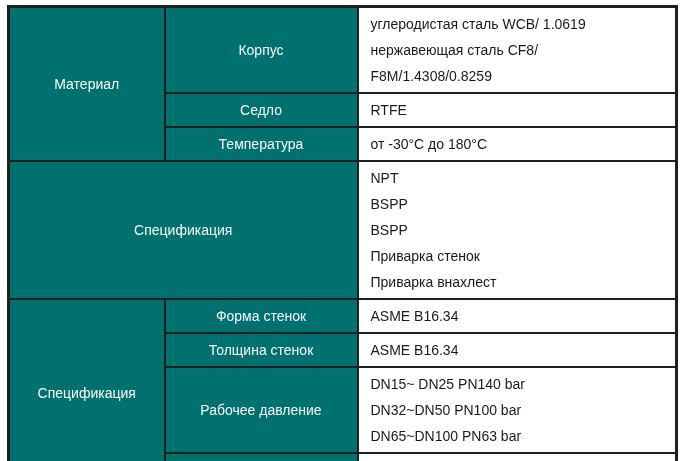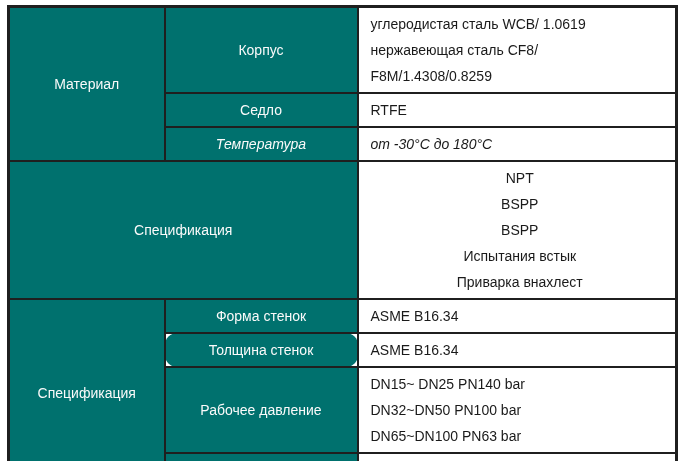--- a/index.html
+++ b/index.html
@@ -43,24 +43,24 @@
     color:var(--body-text);
     text-align:left;
     padding:3px 6px 3px 12px;
   }
   td.val .line{
     line-height:26px;
     white-space:nowrap;
   }
   tr.r1 td{height:83px;}
   tr.r2 td{height:33px;}
-  tr.r3 td{height:30px;font-style:italic;}
-  tr.r4 td{height:128px;text-align:center;}
+  tr.r3 td{height:30px;}
+  tr.r4 td{height:128px;}
   tr.r5 td{height:32px;}
-  tr.r6 td{height:31px;border-radius:12px;}
+  tr.r6 td{height:31px;}
   tr.r7 td{height:81px;}
   tr.r8 td{height:30px;}
 </style>
 </head>
 <body>
 
 <div class="table-wrap">
   <table class="spec">
     <colgroup>
         <col class="c1">
@@ -88,21 +88,21 @@
         <td class="val">
           <div class="line">от -30°C до 180°C</div>
         </td>
       </tr>
       <tr class="r4">
         <td class="teal" colspan="2">Спецификация</td>
         <td class="val">
           <div class="line">NPT</div>
           <div class="line">BSPP</div>
           <div class="line">BSPP</div>
-          <div class="line">Испытания встык</div>
+          <div class="line">Приварка стенок</div>
           <div class="line">Приварка внахлест</div>
         </td>
       </tr>
       <tr class="r5">
         <td class="teal" rowspan="4">Спецификация</td>
         <td class="teal">Форма стенок</td>
         <td class="val">
           <div class="line">ASME B16.34</div>
         </td>
       </tr>

